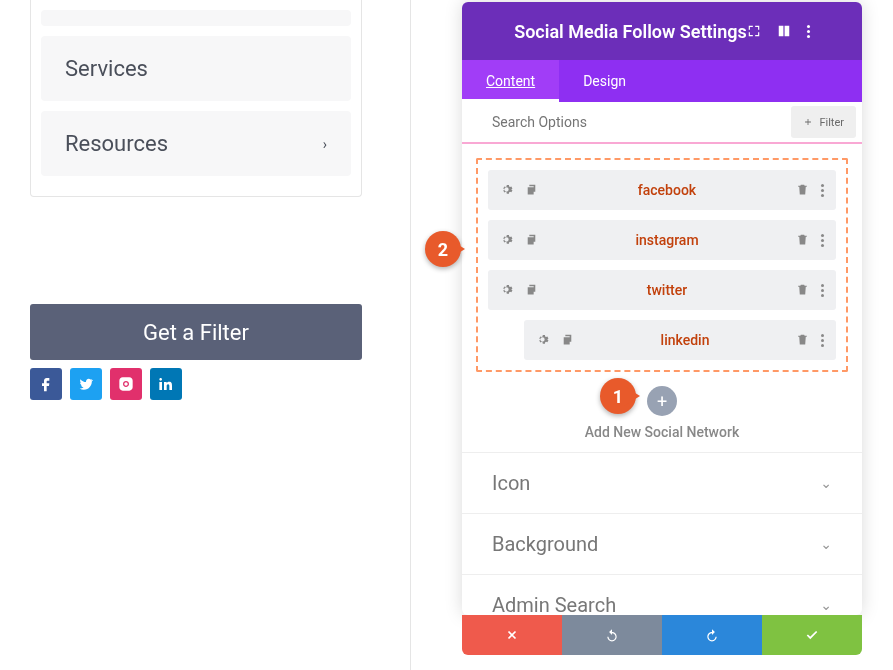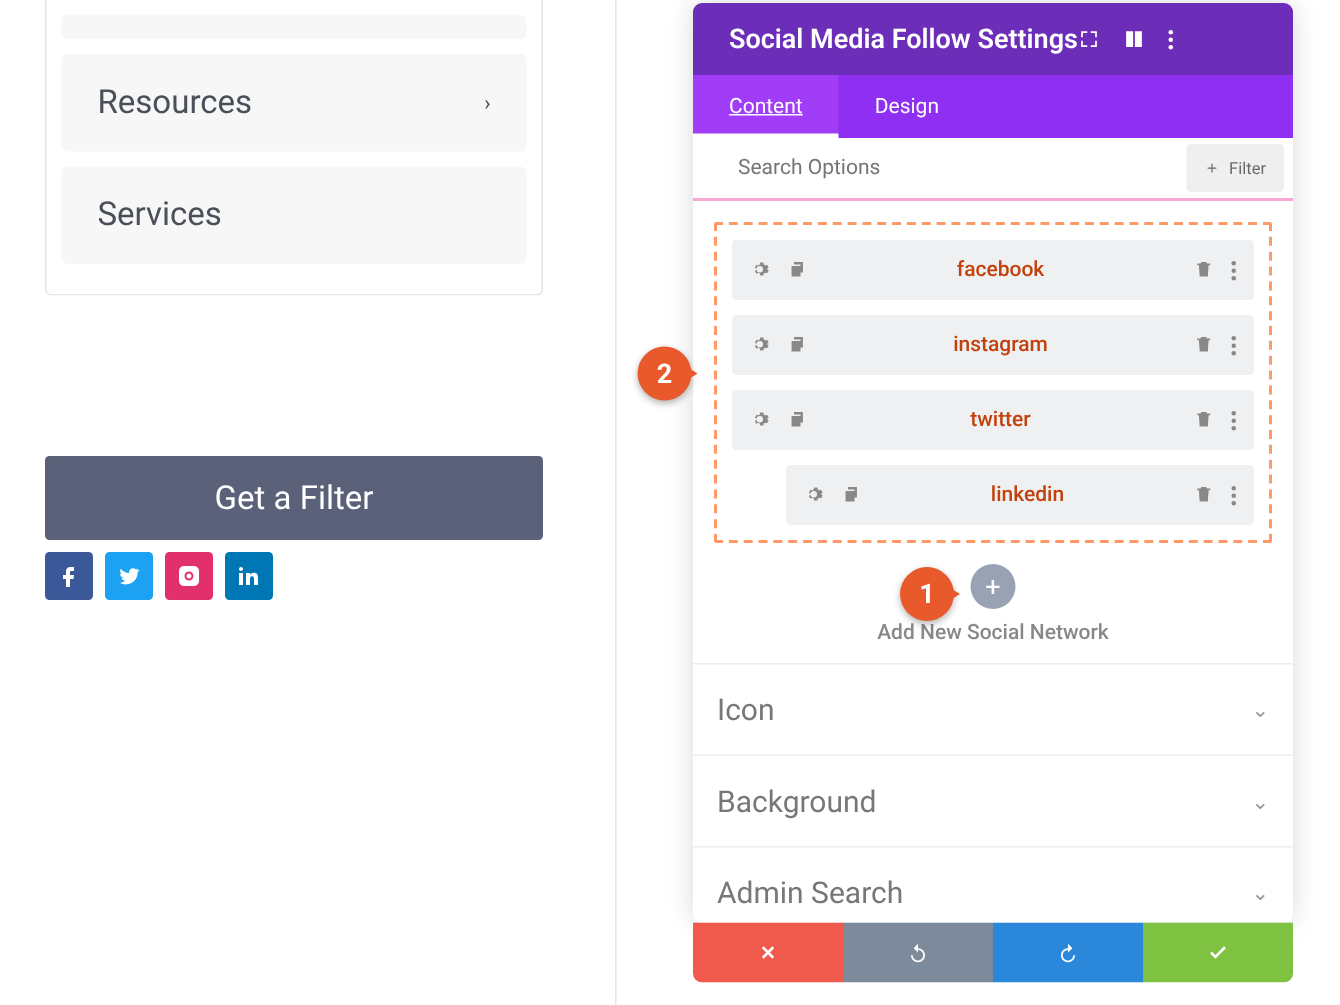--- a/index.html
+++ b/index.html
@@ -100,25 +100,25 @@
       top: 2px;
       width: 400px;
       height: 613px;
       background: #fff;
       box-shadow: 0 0 18px rgba(0,0,0,0.15);
       border-radius: 6px;
       overflow: hidden;
     }
     .panel-header {
       background: #6c2eb9;
-      height: 48px;
+      height: 58px;
       display: flex;
       align-items: center;
       padding: 0 24px;
-      justify-content: flex-start;
+      justify-content: center;
     }
     .panel-title {
       color: #fff;
       font-size: 18px;
       font-weight: 600;
     }
     .header-icons {
       display: flex;
       align-items: center;
       gap: 16px;
@@ -236,21 +236,21 @@
       margin-bottom: 8px;
     }
     .add-label {
       font-size: 14px;
       color: #888;
       font-weight: 500;
     }
 
     .section-collapse {
       border-top: 1px solid #eee;
-      padding: 18px 16px;
+      padding: 18px 30px;
       display: flex;
       justify-content: space-between;
       align-items: center;
       cursor: pointer;
     }
     .section-collapse-label {
       font-size: 20px;
       color: #777;
     }
     .section-collapse-chevron {
@@ -307,25 +307,25 @@
     }
     .pointer-1 { left: 600px; top: 378px; }
     .pointer-2 { left: 425px; top: 231px; }
   </style>
 </head>
 <body>
 
 <div class="left-container">
   <div class="accordion-item accordion-item-empty"></div>
   <div class="accordion-item">
+    <span class="accordion-label">Services</span>
+  </div>
+  <div class="accordion-item">
     <span class="accordion-label">Resources</span>
     <span class="accordion-chevron">›</span>
-  </div>
-  <div class="accordion-item">
-    <span class="accordion-label">Services</span>
   </div>
 </div>
 
 <div class="quote-button">
   <span>Get a Filter</span>
 </div>
 
 <div class="social-icons-row">
   <div class="social-icon fb-bg">
     <svg viewBox="0 0 24 24">

